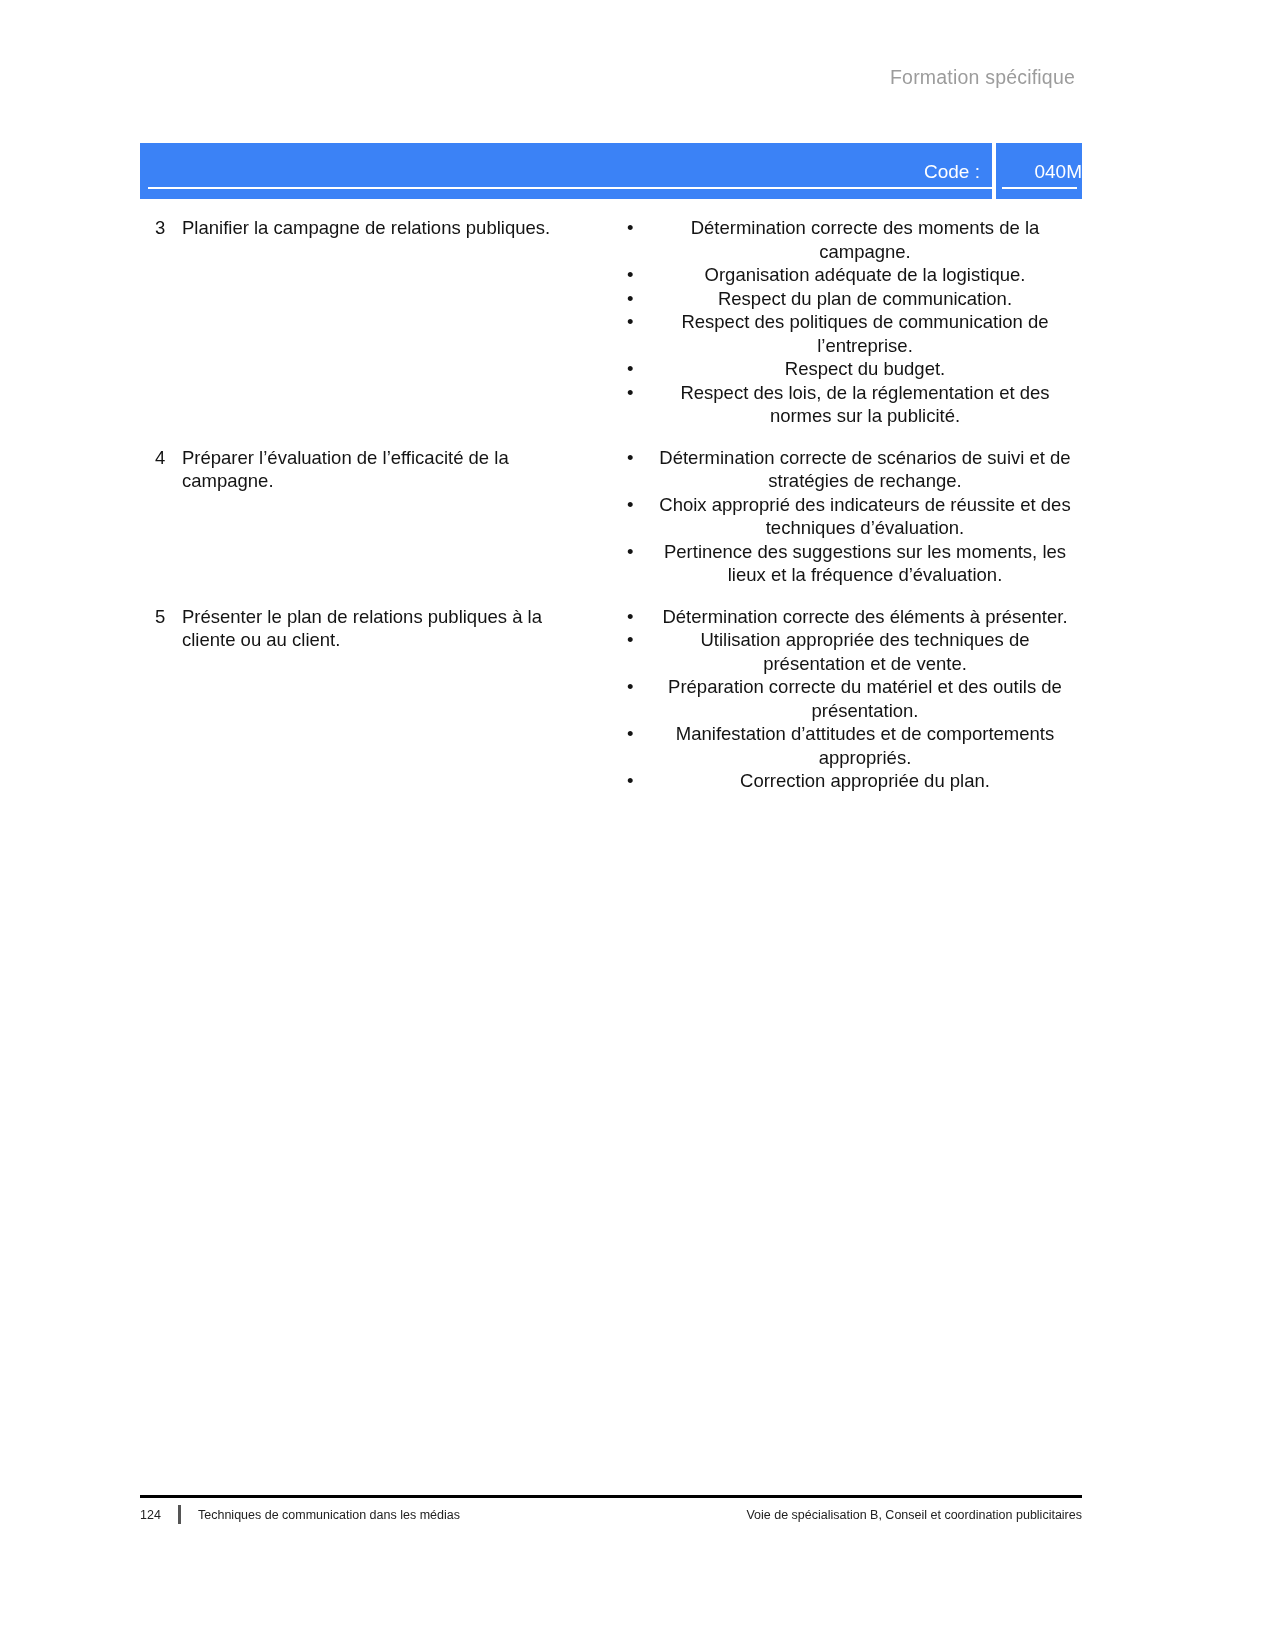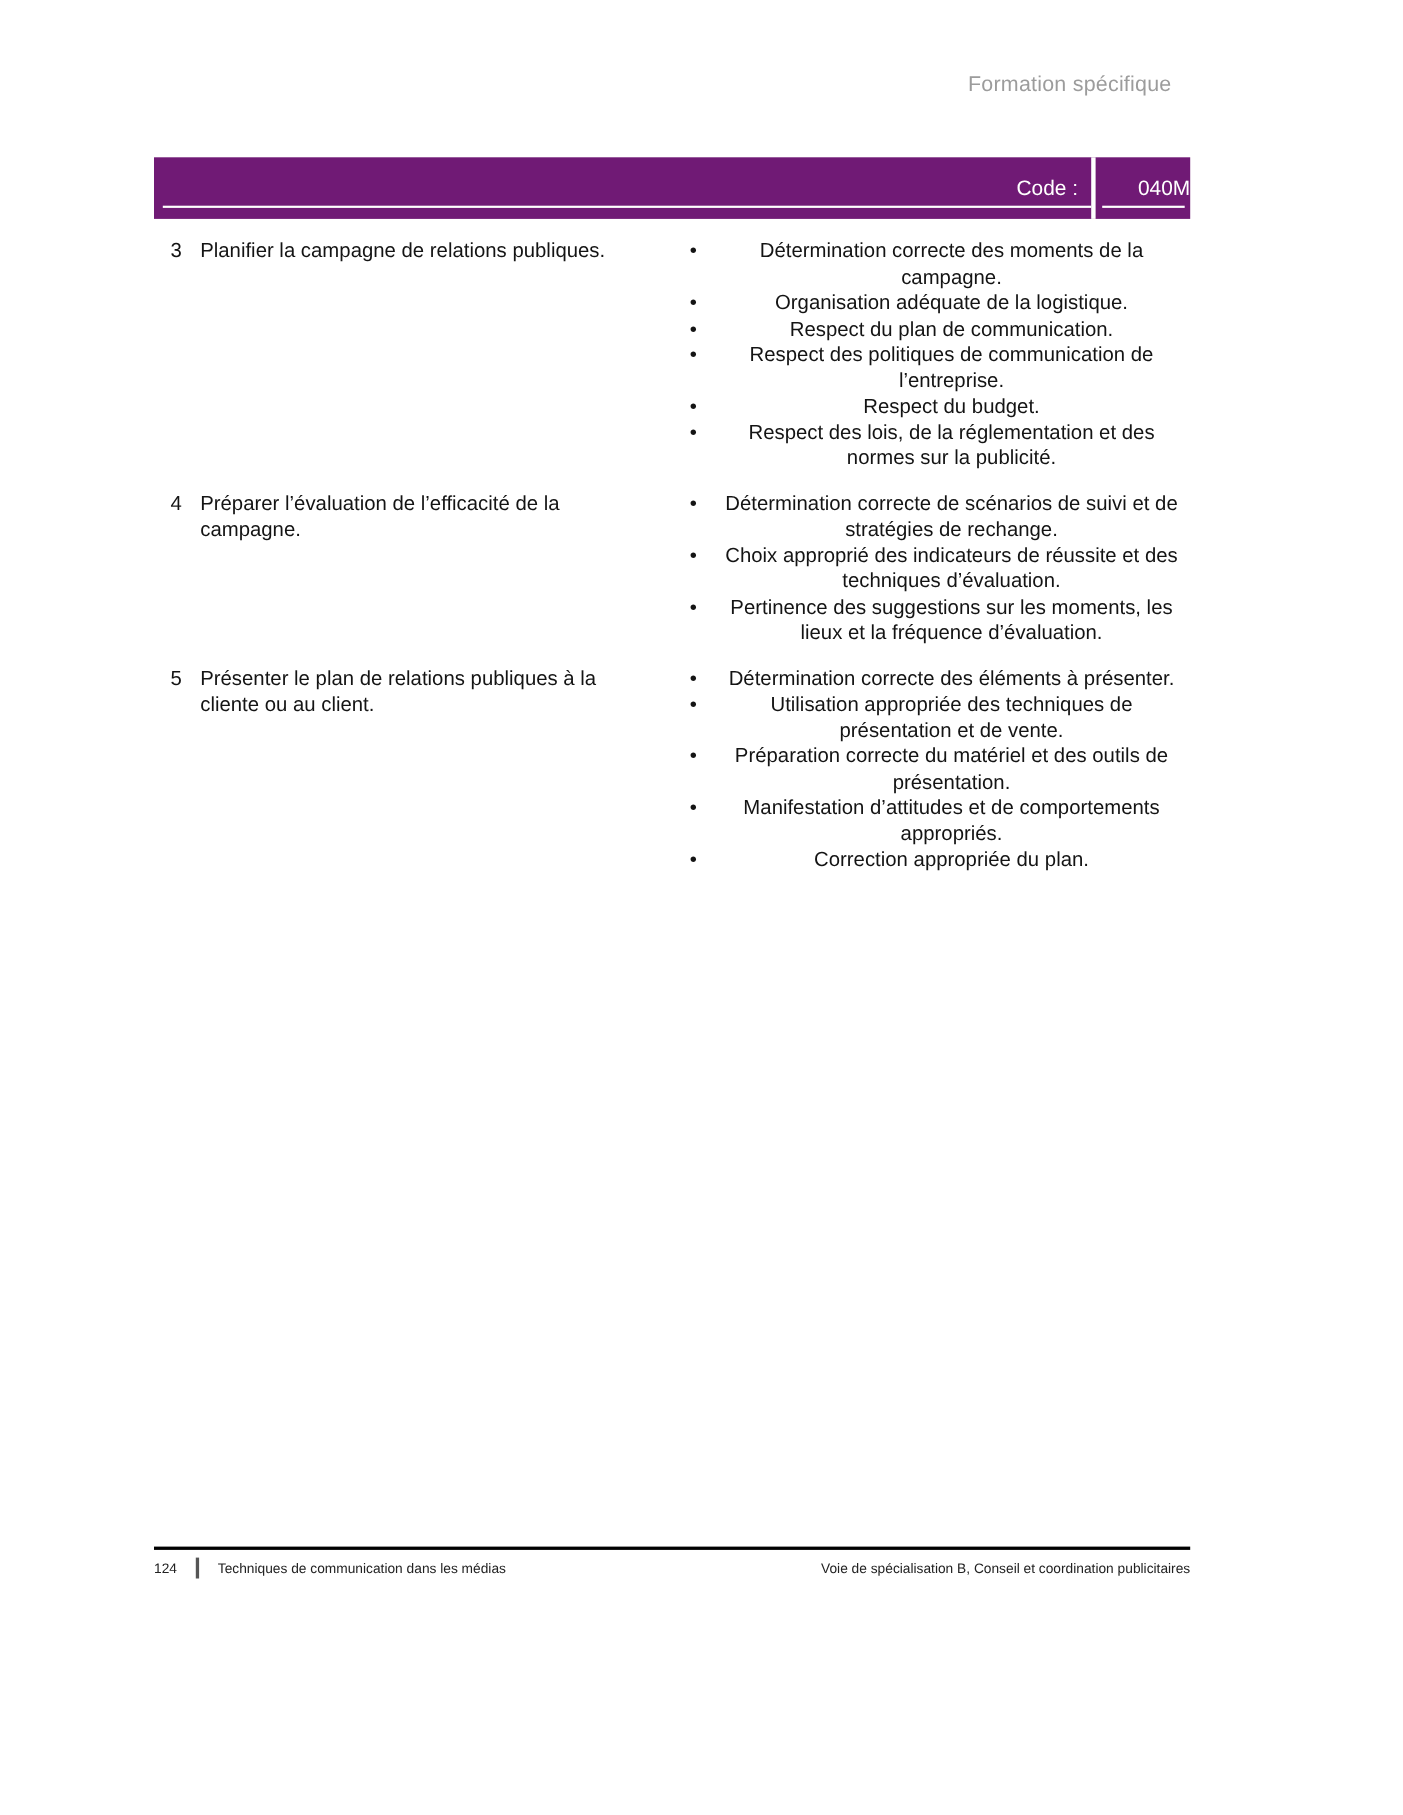--- a/index.html
+++ b/index.html
@@ -11,34 +11,34 @@
     background: #ffffff;
     font-family: "Liberation Sans", sans-serif;
     color: #141414;
     overflow: hidden;
   }
 
   
   .running-head {
     position: absolute;
     top: 66px;
-    right: 210px;
+    right: 200px;
     font-size: 19.5px;
     color: #9c9c9c;
     letter-spacing: 0.2px;
   }
 
   
   .code-bar {
     position: absolute;
     left: 140px;
     top: 143px;
     width: 942px;
     height: 56px;
-    background: #701a75;
+    background: #3b82f6;
     display: flex;
     color: #ffffff;
     font-size: 19px;
   }
   .code-label-cell {
     flex: 1;
     position: relative;
     display: flex;
     align-items: center;
     justify-content: flex-end;
@@ -113,21 +113,21 @@
     content: "\2022";
     position: absolute;
     left: 2px;
     top: 0;
   }
 
   
   .footer {
     position: absolute;
     left: 140px;
-    top: 1406px;
+    top: 1495px;
     width: 942px;
   }
   .footer-rule {
     width: 100%;
     height: 3px;
     background: #000000;
   }
   .footer-row {
     display: flex;
     align-items: center;

